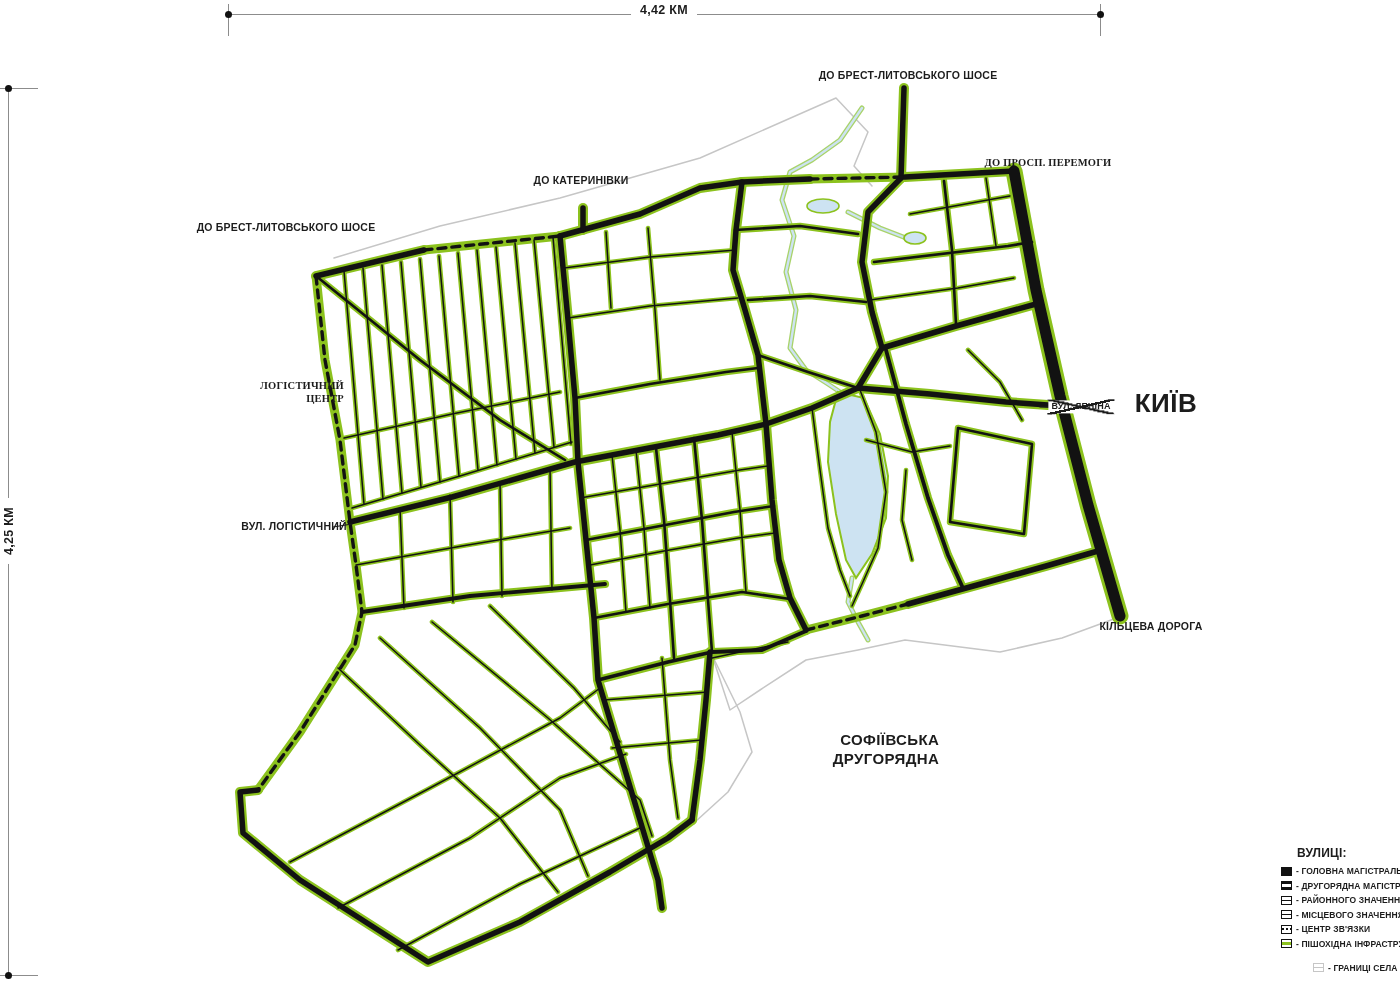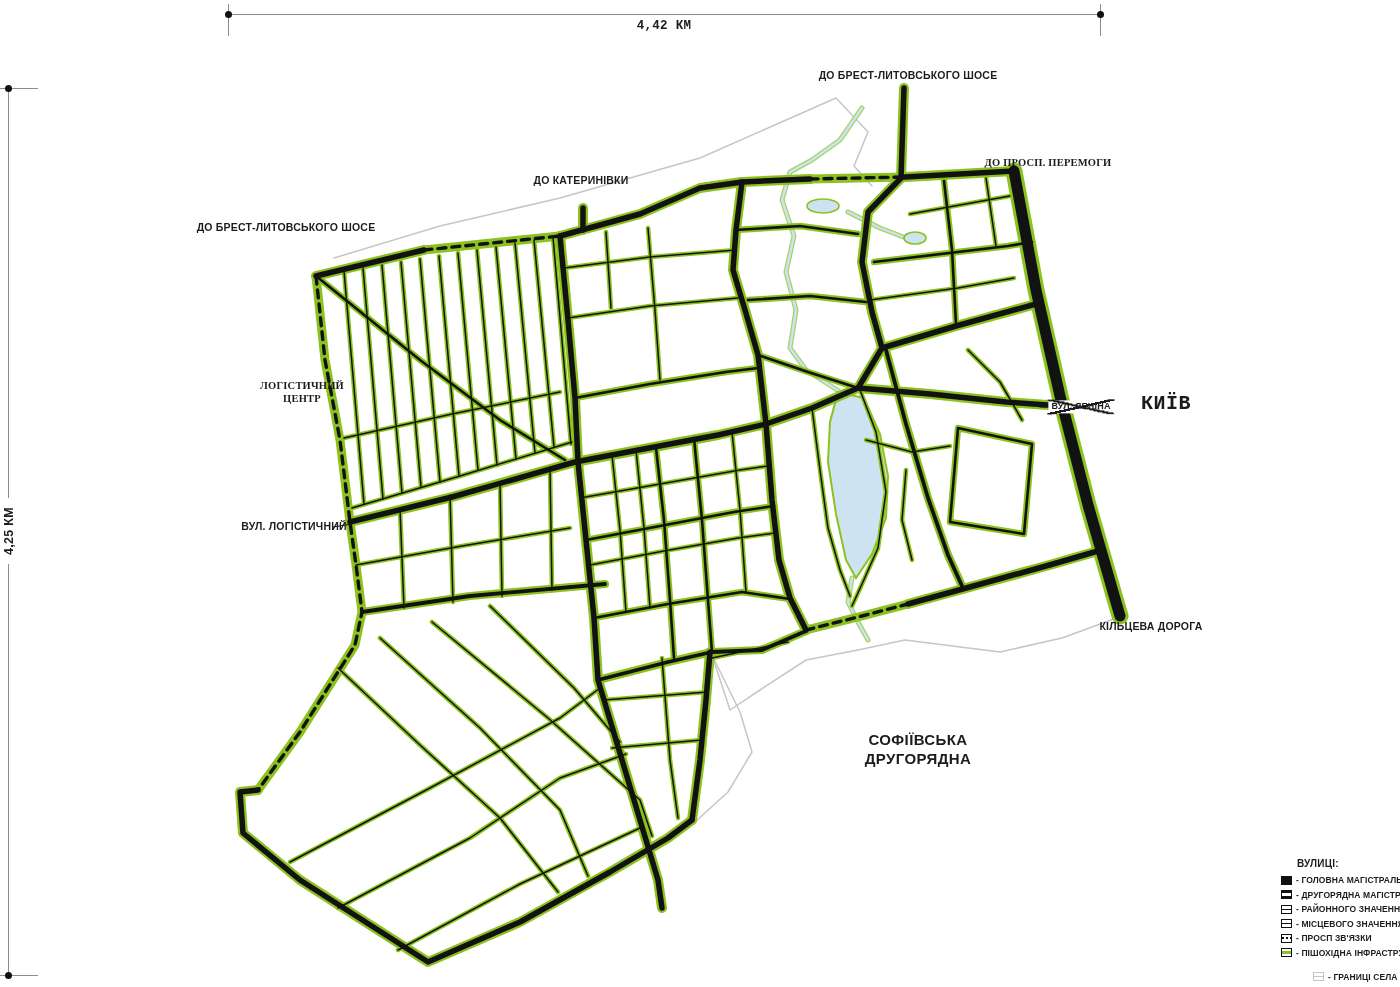--- a/index.html
+++ b/index.html
@@ -3,43 +3,43 @@
 <meta charset="utf-8">
 <style>
   html,body{margin:0;padding:0;background:#fff;}
   .stage{position:relative;width:1400px;height:987px;background:#fff;overflow:hidden;
          font-family:"Liberation Sans",sans-serif;color:#1c1c1c;}
   #map-svg{position:absolute;left:0;top:0;width:1400px;height:987px;}
 
   
   #labels-layer{position:absolute;inset:0;pointer-events:none;}
   .map-label{position:absolute;transform:translate(-50%,-50%);font-weight:bold;
-             letter-spacing:.2px;text-align:center;white-space:nowrap;line-height:1.25;}
+             letter-spacing:.2px;text-align:right;white-space:nowrap;line-height:1.25;}
   .map-label.size-xs{font-size:9px;}
   .map-label.size-s{font-size:10.5px;}
   .map-label.size-l{font-size:15px;letter-spacing:.4px;}
-  .map-label.size-xl{font-size:20px;letter-spacing:.5px;font-family:Liberation Mono, monospace;}
+  .map-label.size-xl{font-size:26px;letter-spacing:.5px;}
   .map-label.crossed{background:#fff;padding:1px 3px;}
   .map-label.crossed::before{content:"";position:absolute;inset:-1px;
      background:
        linear-gradient(to top right, transparent 46%, #1c1c1c 46%, #1c1c1c 54%, transparent 54%),
        linear-gradient(to bottom right, transparent 46%, #1c1c1c 46%, #1c1c1c 54%, transparent 54%);}
 
   
   .sb{position:absolute;}
   .sb-line-h{position:absolute;height:1px;background:#8c8c8c;}
   .sb-line-v{position:absolute;width:1px;background:#8c8c8c;}
   .sb-dot{position:absolute;width:7px;height:7px;border-radius:50%;background:#111;}
   .sb-label{position:absolute;background:#fff;padding:0 9px;font-weight:bold;font-size:12.5px;
             letter-spacing:.3px;white-space:nowrap;transform:translate(-50%,-50%);}
   .sb-label.rot{transform:translate(-50%,-50%) rotate(-90deg);padding:0 9px;}
 
   
   .legend{position:absolute;left:1281px;top:846px;width:118px;}
-  .legend-title{font-weight:bold;font-size:10px;letter-spacing:.2px;margin:12px 0 6px 16px;}
+  .legend-title{font-weight:bold;font-size:12px;letter-spacing:.2px;margin:0 0 6px 16px;}
   .legend-item{display:flex;align-items:center;margin-bottom:4.5px;}
   .legend-item.gapped{margin-top:14px;padding-left:32px;}
   .legend-swatch{width:11px;height:9px;box-sizing:border-box;flex:0 0 auto;}
   .legend-text{font-weight:bold;font-size:8.5px;letter-spacing:.1px;white-space:nowrap;margin-left:4px;}
   .sw-main{background:#111;border:1px solid #111;}
   .sw-secondary{border:1px solid #111;background:linear-gradient(to bottom,#111 0 30%,#fff 30% 70%,#111 70% 100%);}
   .sw-district{border:1.5px solid #111;background:linear-gradient(to bottom,transparent 0 38%,#111 38% 62%,transparent 62%);}
   .sw-local{border:1px solid #111;background:linear-gradient(to bottom,transparent 0 43%,#111 43% 57%,transparent 57%);}
   .sw-new{border:1px solid #111;background-image:repeating-linear-gradient(90deg,#111 0 2px,transparent 2px 4px);
           background-size:100% 2px;background-position:0 50%;background-repeat:no-repeat;}
@@ -252,33 +252,33 @@
       </div>
       <div class="map-label size-xs crossed" style="left: 1081px; top: 407px;">
         <div>ВУЛ. ЛЕНІНА</div>
       </div>
       <div class="map-label size-xl" style="left: 1166px; top: 403px;">
         <div>КИЇВ</div>
       </div>
       <div class="map-label size-s" style="left: 1151px; top: 627px;">
         <div>КІЛЬЦЕВА ДОРОГА</div>
       </div>
-      <div class="map-label size-l" style="left: 886px; top: 750px; margin-left: 32px;">
+      <div class="map-label size-l" style="left: 886px; top: 750px;">
         <div>СОФІЇВСЬКА</div>
         <div>ДРУГОРЯДНА</div>
       </div>
     </div>
 
   <div class="sb">
     <div class="sb-line-h" style="left:228px;top:14px;width:872px;"></div>
     <div class="sb-line-v" style="left:228px;top:4px;height:32px;"></div>
     <div class="sb-line-v" style="left:1100px;top:4px;height:32px;"></div>
     <div class="sb-dot" style="left:225px;top:11px;"></div>
     <div class="sb-dot" style="left:1097px;top:11px;"></div>
-    <div class="sb-label" style="left:664px;top:26px;font-family:Liberation Mono, monospace;">4,42 КМ</div>
+    <div class="sb-label" style="left:664px;top:10px;">4,42 КМ</div>
   </div>
 
   <div class="sb">
     <div class="sb-line-v" style="left:8px;top:88px;height:887px;"></div>
     <div class="sb-line-h" style="left:0px;top:88px;width:38px;"></div>
     <div class="sb-line-h" style="left:0px;top:975px;width:38px;"></div>
     <div class="sb-dot" style="left:5px;top:85px;"></div>
     <div class="sb-dot" style="left:5px;top:972px;"></div>
     <div class="sb-label rot" style="left:9px;top:531px;">4,25 КМ</div>
   </div>
@@ -297,21 +297,21 @@
         <div class="legend-item">
           <div class="legend-swatch sw-district"></div>
           <div class="legend-text">- РАЙОННОГО ЗНАЧЕННЯ</div>
         </div>
         <div class="legend-item">
           <div class="legend-swatch sw-local"></div>
           <div class="legend-text">- МІСЦЕВОГО ЗНАЧЕННЯ</div>
         </div>
         <div class="legend-item">
           <div class="legend-swatch sw-new"></div>
-          <div class="legend-text">- ПРОСП ЗВ'ЯЗКИ</div>
+          <div class="legend-text">- ЦЕНТР ЗВ'ЯЗКИ</div>
         </div>
         <div class="legend-item">
           <div class="legend-swatch sw-pedestrian"></div>
           <div class="legend-text">- ПІШОХІДНА ІНФРАСТРУКТУРА</div>
         </div>
         <div class="legend-item gapped">
           <div class="legend-swatch sw-boundary"></div>
           <div class="legend-text">- ГРАНИЦІ СЕЛА</div>
         </div>
       </div>

